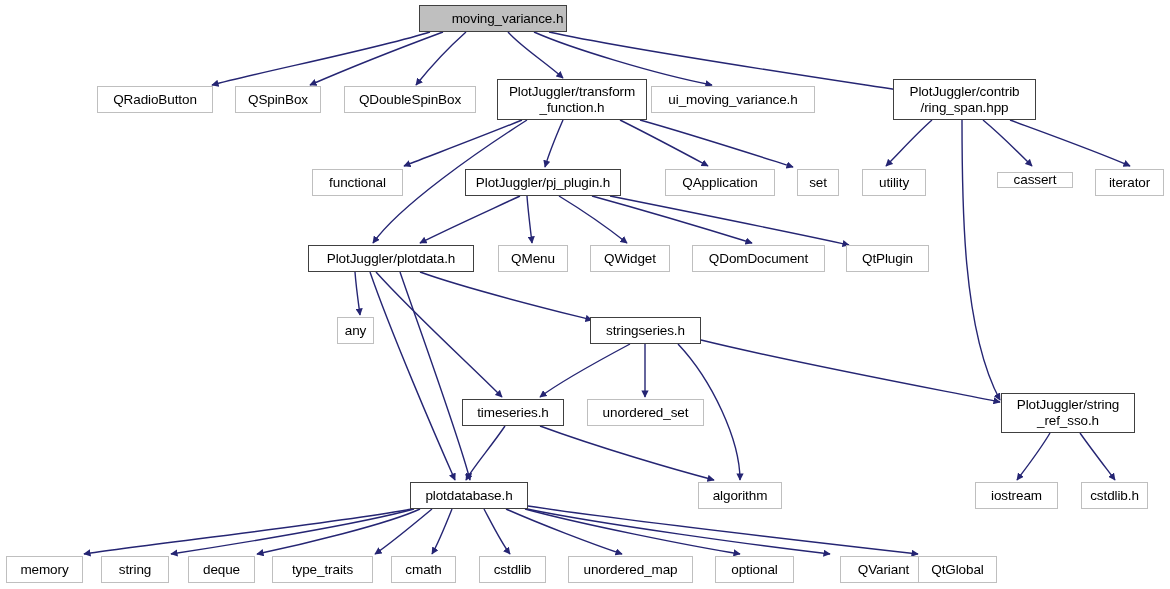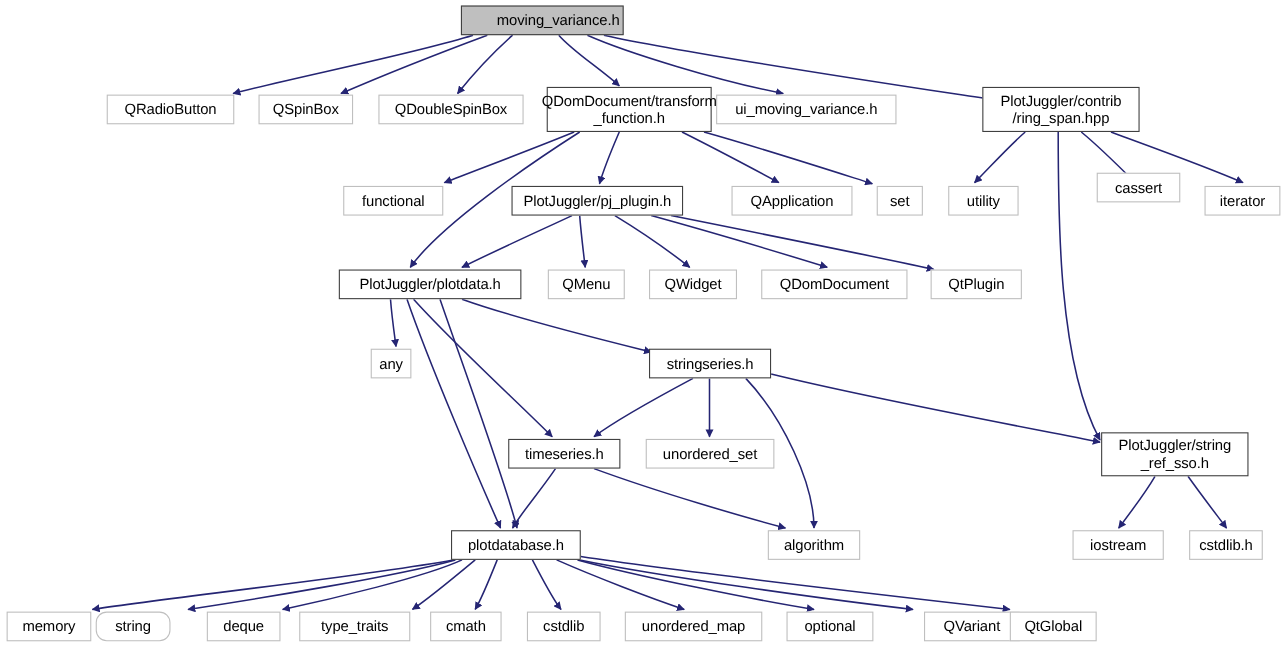--- a/index.html
+++ b/index.html
@@ -100,49 +100,49 @@
         <path d="M 525,509 C 580,524 690,546 740,554" fill="none" stroke="#252573" stroke-width="1.4" marker-end="url(#arrow)"></path>
         <path d="M 527,509 C 600,524 760,546 830,554" fill="none" stroke="#252573" stroke-width="1.4" marker-end="url(#arrow)"></path>
         <path d="M 528,506 C 620,520 830,544 918,554" fill="none" stroke="#252573" stroke-width="1.4" marker-end="url(#arrow)"></path>
       </g>
   </svg>
   <div id="nodes-layer">
       <div class="node root" style="left: 419px; top: 5px; width: 148px; height: 27px; padding-left: 29px;">moving_variance.h</div>
       <div class="node" style="left: 97px; top: 86px; width: 116px; height: 27px;">QRadioButton</div>
       <div class="node" style="left: 235px; top: 86px; width: 86px; height: 27px;">QSpinBox</div>
       <div class="node" style="left: 344px; top: 86px; width: 132px; height: 27px;">QDoubleSpinBox</div>
-      <div class="node strong" style="left: 497px; top: 79px; width: 150px; height: 41px;">QDomDocument/transform
+      <div class="node strong" style="left: 497px; top: 79px; width: 150px; height: 41px;">PlotJuggler/transform
 _function.h</div>
       <div class="node" style="left: 651px; top: 86px; width: 164px; height: 27px;">ui_moving_variance.h</div>
       <div class="node strong" style="left: 893px; top: 79px; width: 143px; height: 41px;">PlotJuggler/contrib
 /ring_span.hpp</div>
       <div class="node" style="left: 312px; top: 169px; width: 91px; height: 27px;">functional</div>
       <div class="node strong" style="left: 465px; top: 169px; width: 156px; height: 27px;">PlotJuggler/pj_plugin.h</div>
       <div class="node" style="left: 665px; top: 169px; width: 110px; height: 27px;">QApplication</div>
       <div class="node" style="left: 797px; top: 169px; width: 42px; height: 27px;">set</div>
       <div class="node" style="left: 862px; top: 169px; width: 64px; height: 27px;">utility</div>
-      <div class="node" style="left: 997px; top: 157px; width: 76px; height: 27px;">cassert</div>
+      <div class="node" style="left: 997px; top: 172px; width: 76px; height: 16px;">cassert</div>
       <div class="node" style="left: 1095px; top: 169px; width: 69px; height: 27px;">iterator</div>
       <div class="node strong" style="left: 308px; top: 245px; width: 166px; height: 27px;">PlotJuggler/plotdata.h</div>
       <div class="node" style="left: 498px; top: 245px; width: 70px; height: 27px;">QMenu</div>
       <div class="node" style="left: 590px; top: 245px; width: 80px; height: 27px;">QWidget</div>
       <div class="node" style="left: 692px; top: 245px; width: 133px; height: 27px;">QDomDocument</div>
       <div class="node" style="left: 846px; top: 245px; width: 83px; height: 27px;">QtPlugin</div>
       <div class="node" style="left: 337px; top: 317px; width: 37px; height: 27px;">any</div>
       <div class="node strong" style="left: 590px; top: 317px; width: 111px; height: 27px;">stringseries.h</div>
       <div class="node strong" style="left: 462px; top: 399px; width: 102px; height: 27px;">timeseries.h</div>
       <div class="node" style="left: 587px; top: 399px; width: 117px; height: 27px;">unordered_set</div>
       <div class="node strong" style="left: 1001px; top: 393px; width: 134px; height: 40px;">PlotJuggler/string
 _ref_sso.h</div>
       <div class="node strong" style="left: 410px; top: 482px; width: 118px; height: 27px;">plotdatabase.h</div>
       <div class="node" style="left: 698px; top: 482px; width: 84px; height: 27px;">algorithm</div>
       <div class="node" style="left: 975px; top: 482px; width: 83px; height: 27px;">iostream</div>
       <div class="node" style="left: 1081px; top: 482px; width: 67px; height: 27px;">cstdlib.h</div>
       <div class="node" style="left: 6px; top: 556px; width: 77px; height: 27px;">memory</div>
-      <div class="node" style="left: 87px; top: 556px; width: 68px; height: 27px; border-radius: 10px;">string</div>
+      <div class="node" style="left: 101px; top: 556px; width: 68px; height: 27px;">string</div>
       <div class="node" style="left: 188px; top: 556px; width: 67px; height: 27px;">deque</div>
       <div class="node" style="left: 272px; top: 556px; width: 101px; height: 27px;">type_traits</div>
       <div class="node" style="left: 391px; top: 556px; width: 65px; height: 27px;">cmath</div>
       <div class="node" style="left: 479px; top: 556px; width: 67px; height: 27px; text-align: right;">cstdlib</div>
       <div class="node" style="left: 568px; top: 556px; width: 125px; height: 27px;">unordered_map</div>
       <div class="node" style="left: 715px; top: 556px; width: 79px; height: 27px;">optional</div>
       <div class="node" style="left: 812px; top: 556px; width: 87px; height: 27px; margin-left: 28px;">QVariant</div>
       <div class="node" style="left: 918px; top: 556px; width: 79px; height: 27px;">QtGlobal</div>
     </div>
 </div>

